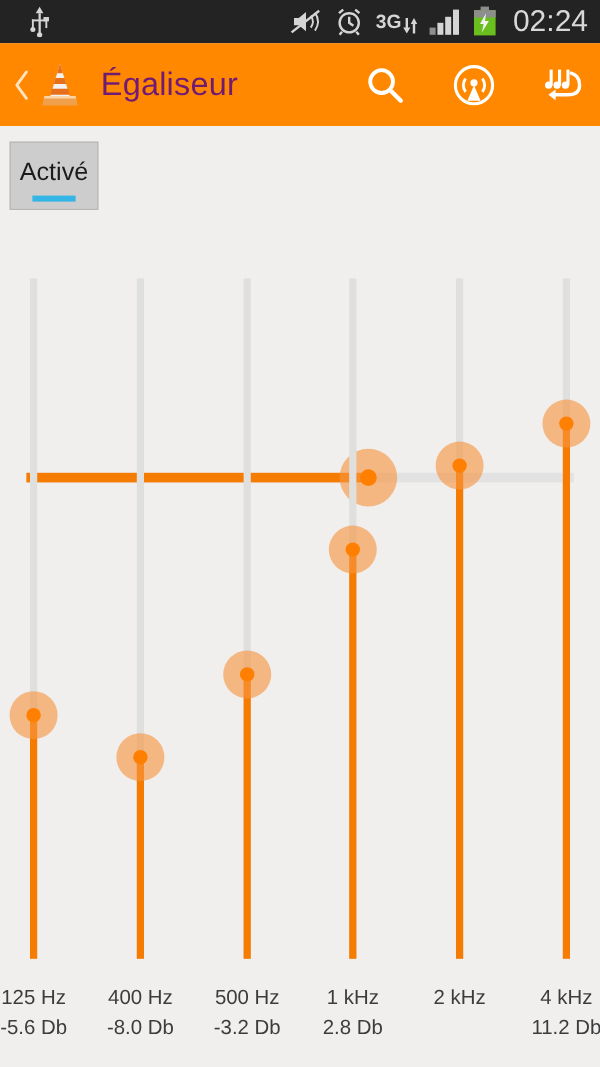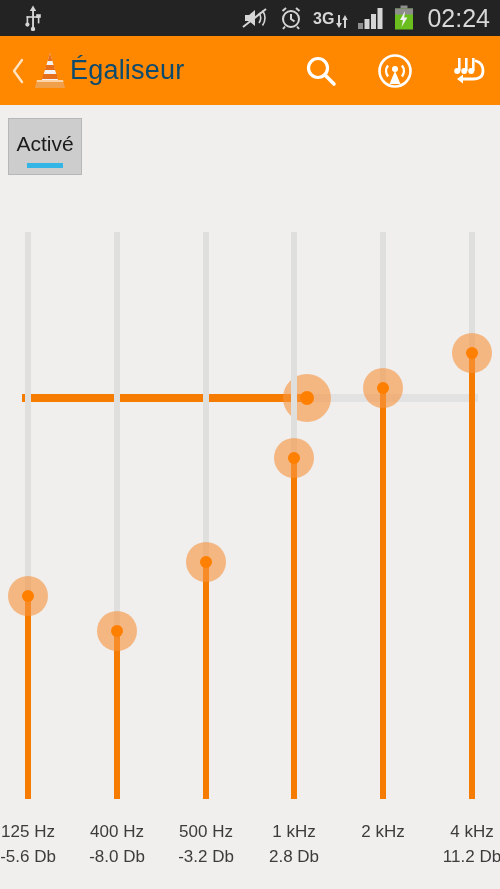--- a/index.html
+++ b/index.html
@@ -22,21 +22,21 @@
   .sb-icon { display: block; }
 
   
   .appbar {
     position: absolute; left: 0; top: 36px; width: 500px; height: 69px;
     background: #ff8800;
   }
   .appbar-left { position: absolute; left: 8px; top: 0; height: 69px; display: flex; align-items: center; }
   .back-chevron { width: 20px; height: 30px; margin-right: 2px; }
   .cone { width: 40px; height: 42px; }
-  .app-title { color: #0c4a6e; font-size: 27px; font-weight: normal; letter-spacing: 0.2px; }
+  .app-title { color: #701a75; font-size: 27px; margin-left: 14px; font-weight: normal; letter-spacing: 0.2px; }
   .appbar-actions { position: absolute; right: 12px; top: 0; height: 69px; display: flex; align-items: center; gap: 36px; }
   .act-icon { width: 38px; height: 38px; display: block; }
 
   
   .enable-btn {
     position: absolute; left: 8px; top: 118px; width: 74px; height: 57px;
     background: #cdcdcd; border: 1px solid #b7b7b7;
     display: flex; align-items: center; justify-content: center;
   }
   .enable-btn-label { font-size: 21px; color: #1b1b1b; margin-bottom: 6px; }

